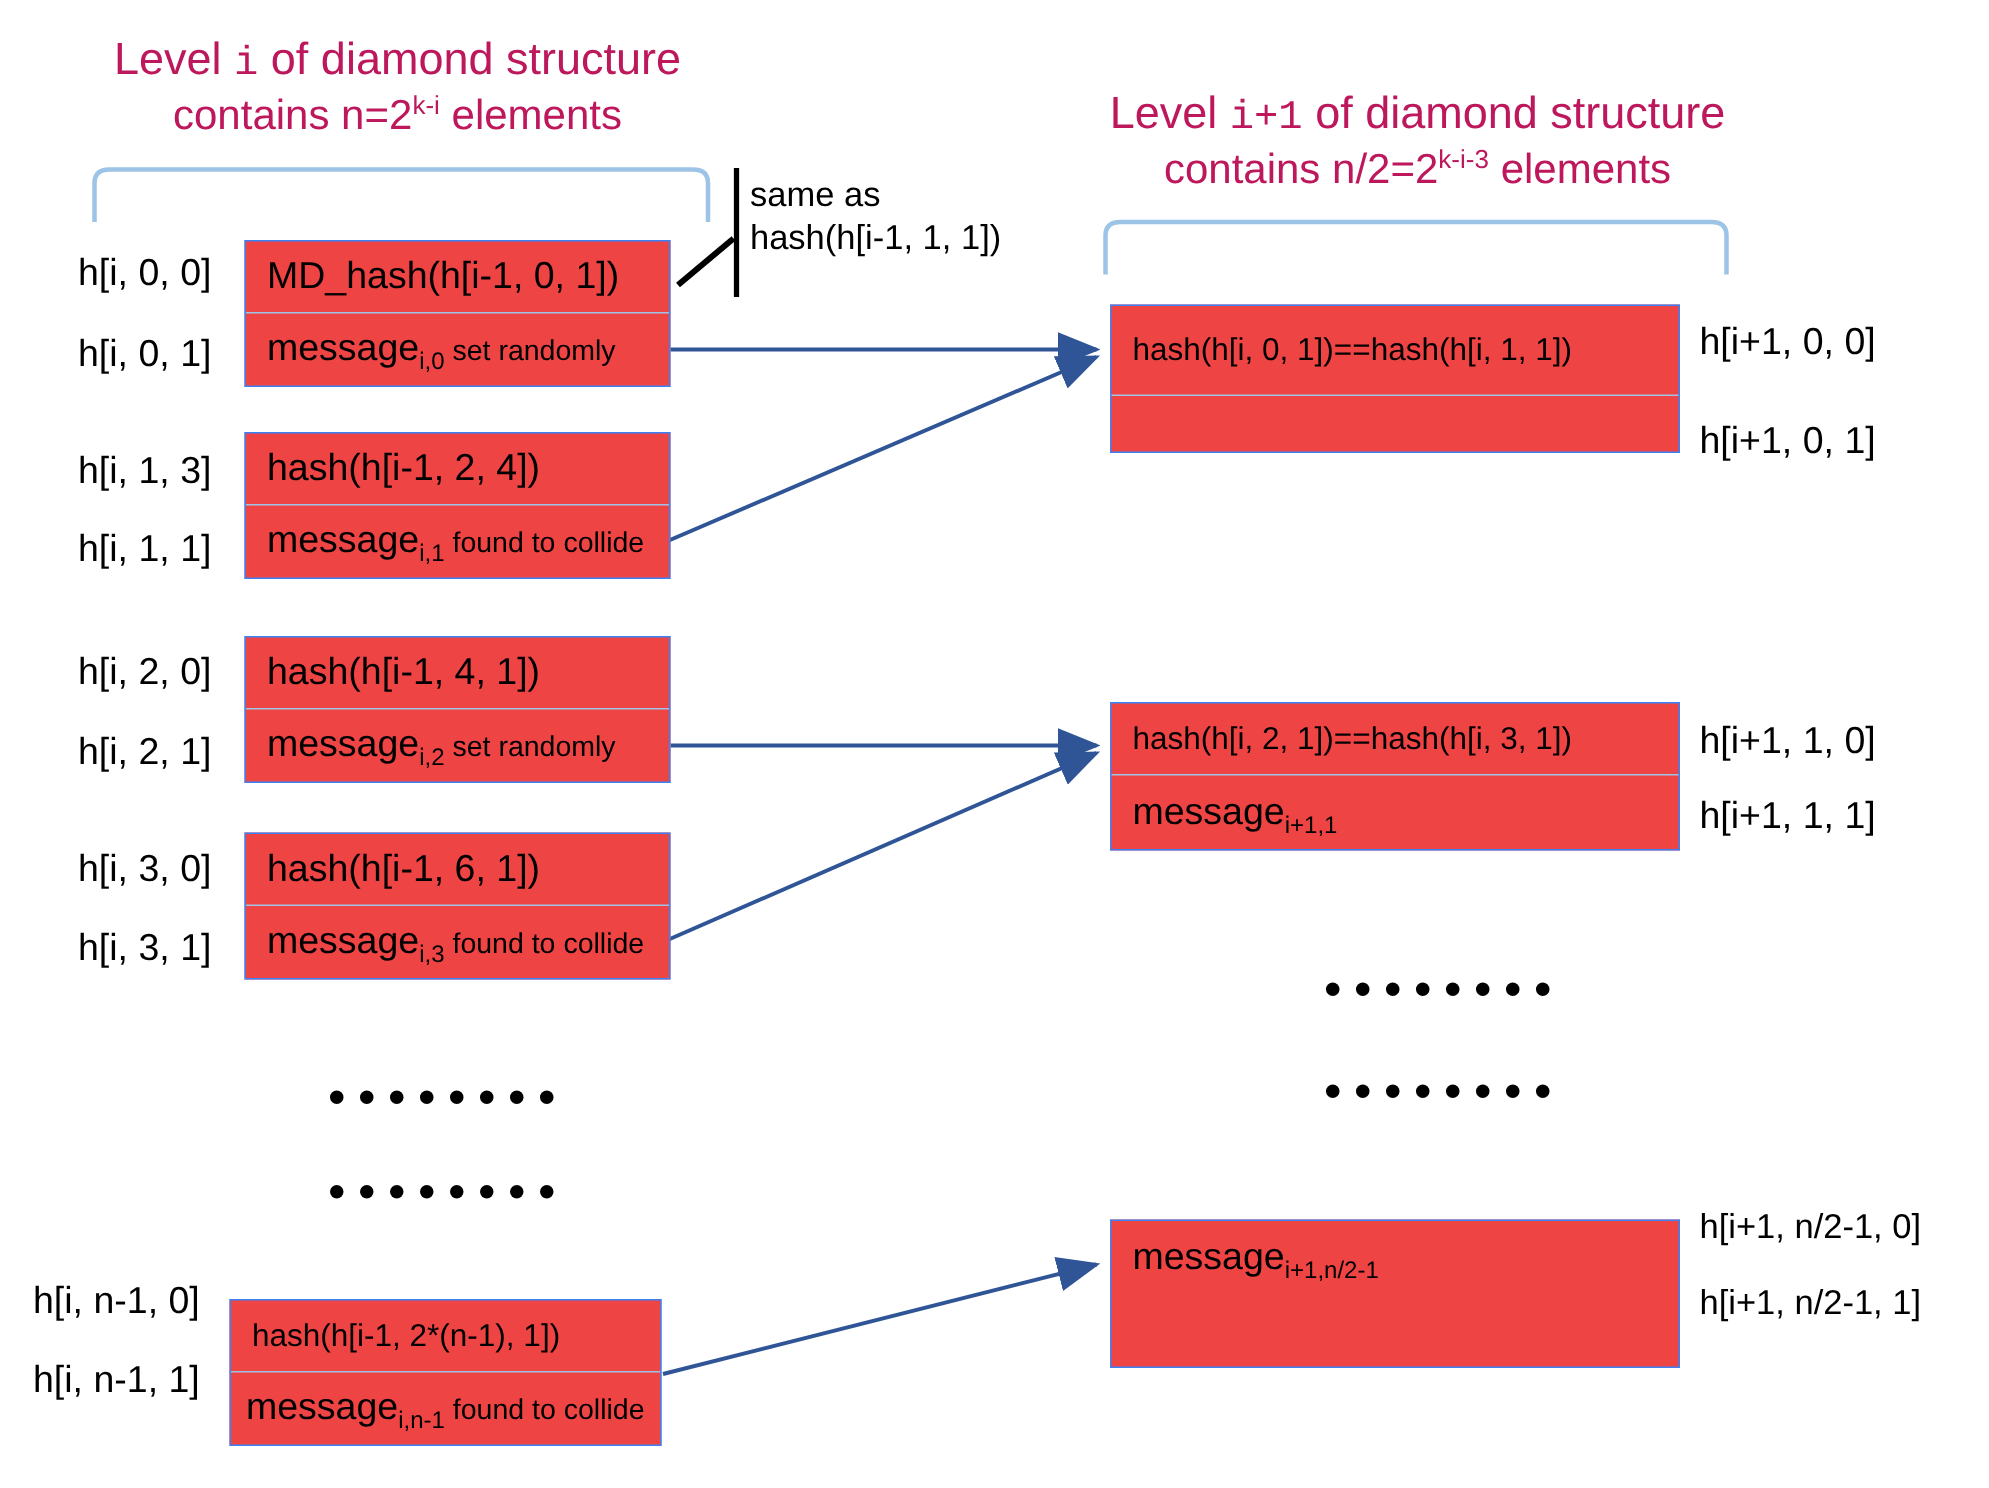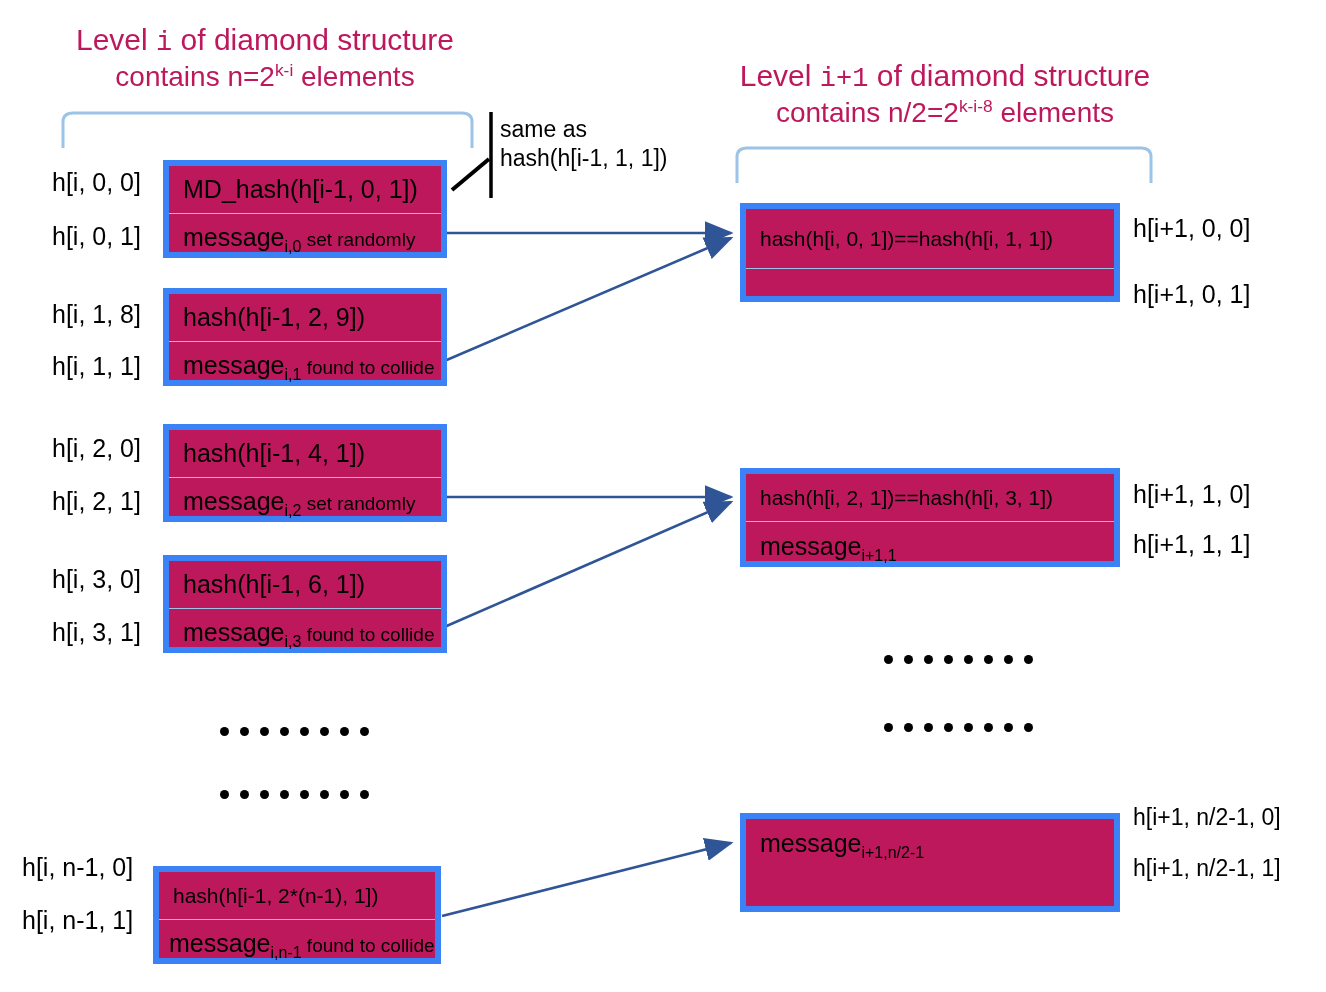--- a/index.html
+++ b/index.html
@@ -13,21 +13,21 @@
 
   .title{
     position:absolute;text-align:center;font-size:30px;line-height:1.22;
     font-weight:400;color:#be185d;white-space:nowrap;
   }
   .title .mono{font-family:"Liberation Mono","DejaVu Sans Mono",monospace;font-size:27px;}
   .title .l2{font-size:28px;}
   sup{font-size:0.62em;vertical-align:super;line-height:0;margin-top:14px;}
 
   .box{
-    position:absolute;border:6px solid #3b82f6;background:#be185d;box-sizing:border-box;
+    position:absolute;border:1px solid #3b82f6;background:#ef4444;box-sizing:border-box;
   }
   .box .row{
     box-sizing:border-box;display:flex;align-items:center;
     padding-left:14px;
   }
   .box .row.top{border-bottom:1.5px solid #9dc3e6;}
 
   .cell-text{font-size:25px;white-space:nowrap;}
   .cell-text.small{font-size:21px;}
   .msg{font-size:25px;white-space:nowrap;}
@@ -81,45 +81,45 @@
     <div class="l2">
       <span>contains n=2</span><sup>k-i</sup><span> elements</span>
     </div>
   </div>
 
   <div class="title" style="left:700px;top:58px;width:490px;">
     <div>
       <span>Level </span><span class="mono">i+1</span><span> of diamond structure</span>
     </div>
     <div class="l2">
-      <span>contains n/2=2</span><sup>k-i-8</sup><span> elements</span>
+      <span>contains n/2=2</span><sup>k-i-3</sup><span> elements</span>
     </div>
   </div>
 
   <div class="callout" style="left:500px;top:115px;">
     <div>same as</div>
     <div>hash(h[i-1, 1, 1])</div>
   </div>
 
   <div class="side-label" style="left:52px;top:168px;">h[i, 0, 0]</div>
   <div class="side-label" style="left:52px;top:222px;">h[i, 0, 1]</div>
   <div class="box" style="left:163px;top:160px;width:284px;height:98px;">
     <div class="row top" style="height:48px;">
       <span class="cell-text">MD_hash(h[i-1, 0, 1])</span>
     </div>
     <div class="row" style="height:47px;">
       <span class="msg"><span>message</span><span class="sub">i,0</span><span class="note"> <span>set randomly</span></span></span>
     </div>
   </div>
 
-  <div class="side-label" style="left:52px;top:300px;">h[i, 1, 8]</div>
+  <div class="side-label" style="left:52px;top:300px;">h[i, 1, 3]</div>
   <div class="side-label" style="left:52px;top:352px;">h[i, 1, 1]</div>
   <div class="box" style="left:163px;top:288px;width:284px;height:98px;">
     <div class="row top" style="height:48px;">
-      <span class="cell-text">hash(h[i-1, 2, 9])</span>
+      <span class="cell-text">hash(h[i-1, 2, 4])</span>
     </div>
     <div class="row" style="height:47px;">
       <span class="msg"><span>message</span><span class="sub">i,1</span><span class="note"> <span>found to collide</span></span></span>
     </div>
   </div>
 
   <div class="side-label" style="left:52px;top:434px;">h[i, 2, 0]</div>
   <div class="side-label" style="left:52px;top:487px;">h[i, 2, 1]</div>
   <div class="box" style="left:163px;top:424px;width:284px;height:98px;">
     <div class="row top" style="height:48px;">

